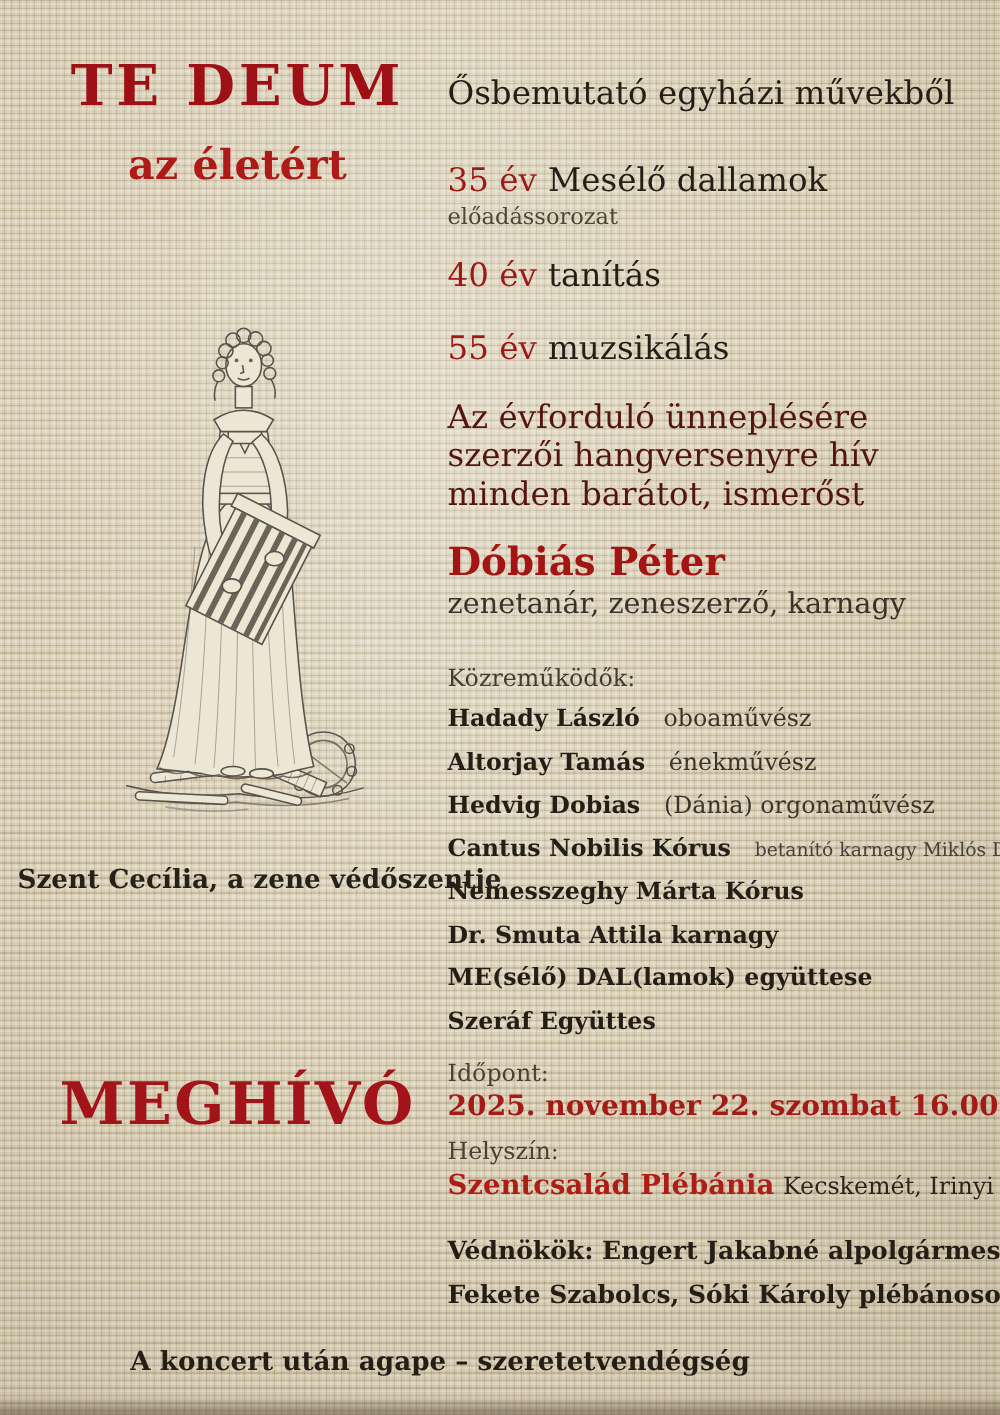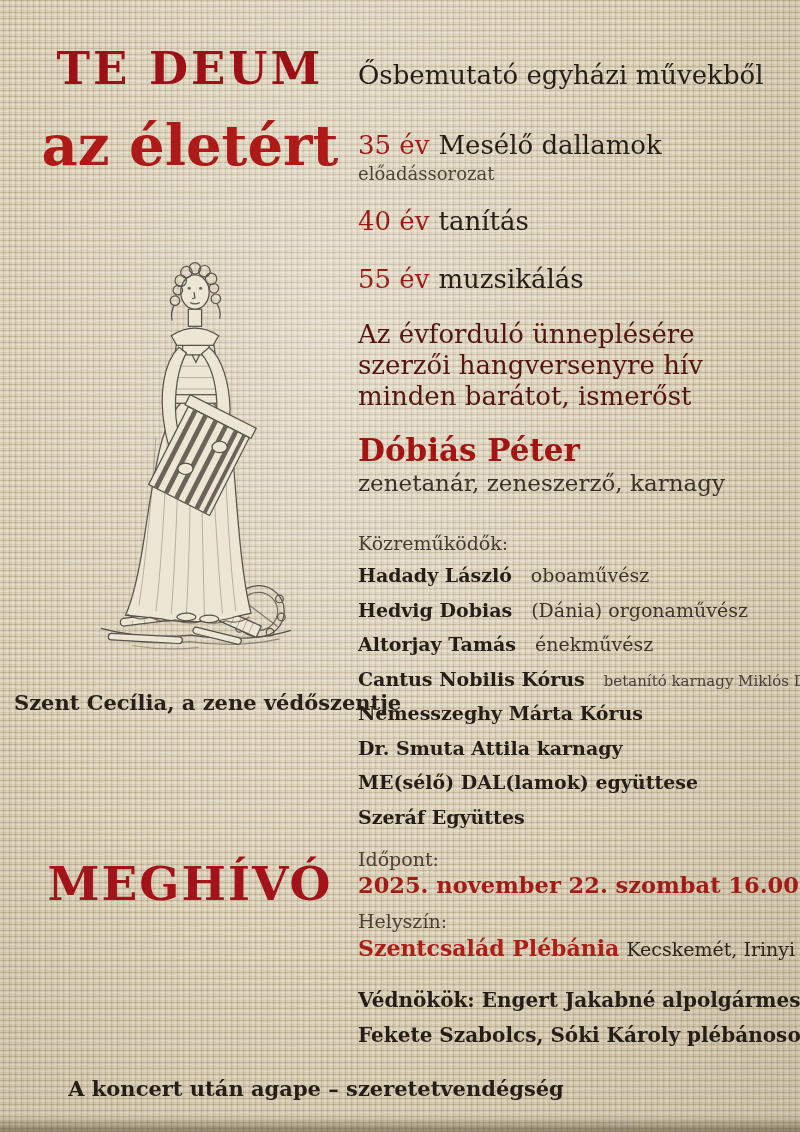--- a/index.html
+++ b/index.html
@@ -19,21 +19,21 @@
     content:"";position:absolute;left:0;right:0;bottom:0;height:16px;
     background:linear-gradient(rgba(60,44,22,0), rgba(60,44,22,.45));
     pointer-events:none;
   }
   .abs{position:absolute;}
   .nowrap{white-space:nowrap;}
 
   
   .leftcol{position:absolute;left:28px;top:0;width:324px;height:1132px;text-align:center;}
   .title1{top:42px;left:0;width:100%;font-size:45px;font-weight:bold;color:#9d1116;letter-spacing:3px;}
-  .title2{top:112px;left:0;width:100%;font-size:56px;font-weight:bold;color:#ae1a17;}
+  .title2{top:112px;left:0;width:100%;font-size:33px;font-weight:bold;color:#ae1a17;}
   .illus{left:52px;top:222px;}
   .caption{top:690px;left:-14px;width:352px;font-size:21px;font-weight:bold;color:#27211a;}
   .capdates{top:718px;left:0;width:100%;font-size:16px;color:#3b332a;}
   .meghivo{top:856px;left:0;width:100%;font-size:47px;font-weight:bold;color:#a3131a;letter-spacing:2px;}
 
   
   .rightcol{position:absolute;left:358px;top:8px;width:442px;height:1132px;color:#261f18;}
   .subtitle{top:52px;font-size:26px;color:#241e17;}
   .milestone{font-size:26px;font-weight:normal;color:#241e17;}
   .m35{top:122px;} .m40{top:198px;} .m55{top:256px;}
@@ -50,21 +50,21 @@
   .c-role-small{font-size:15px;color:#46403a;}
   .label{font-size:19px;color:#4a4134;}
   .lbl-when{top:840px;} .lbl-where{top:902px;}
   .when-value{top:864px;font-size:22.5px;font-weight:bold;color:#a31b17;}
   .where-line{top:927px;}
   .venue{font-size:22px;font-weight:bold;color:#ad1e17;}
   .address{font-size:19px;color:#2a241c;margin-left:7px;}
   .patron{font-size:20px;font-weight:bold;color:#241e17;}
   .patron1{top:980px;} .patron2{top:1015px;}
 
-  .footer{position:absolute;left:0;top:1076px;width:632px;text-align:center;
+  .footer{position:absolute;left:0;top:1076px;width:704px;text-align:center;
     font-size:21px;font-weight:bold;color:#241e17;}
 
   svg .ln{stroke:#57524a;stroke-width:1.3;fill:none;}
   svg .fl{fill:#ece6d5;stroke:#57524a;stroke-width:1.3;}
   svg .hatch{stroke:#6b655a;stroke-width:.8;opacity:.55;fill:none;}
   svg .dark{fill:#6a645a;stroke:none;}
 </style>
 </head>
 <body>
 
@@ -213,24 +213,24 @@
     <div class="abs hostname nowrap">Dóbiás Péter</div>
     <div class="abs hostroles nowrap">zenetanár, zeneszerző, karnagy</div>
 
     <div class="abs contrib-head nowrap">Közreműködők:</div>
 
     <div class="abs contrib-list">
       <div class="contrib-row">
         <span class="c-name">Hadady László</span><span class="c-role">oboaművész</span>
       </div>
       <div class="contrib-row">
+        <span class="c-name">Altorjay Tamás</span><span class="c-role">énekművész</span>
+      </div>
+      <div class="contrib-row">
         <span class="c-name">Hedvig Dobias</span><span class="c-role">(Dánia) orgonaművész</span>
-      </div>
-      <div class="contrib-row">
-        <span class="c-name">Altorjay Tamás</span><span class="c-role">énekművész</span>
       </div>
       <div class="contrib-row">
         <span class="c-name">Cantus Nobilis Kórus</span><span class="c-role c-role-small">betanító karnagy Miklós Dániel</span>
       </div>
       <div class="contrib-row">
         <span class="c-name">Nemesszeghy Márta Kórus</span><span class="c-role"></span>
       </div>
       <div class="contrib-row">
         <span class="c-name">Dr. Smuta Attila karnagy</span><span class="c-role"></span>
       </div>

